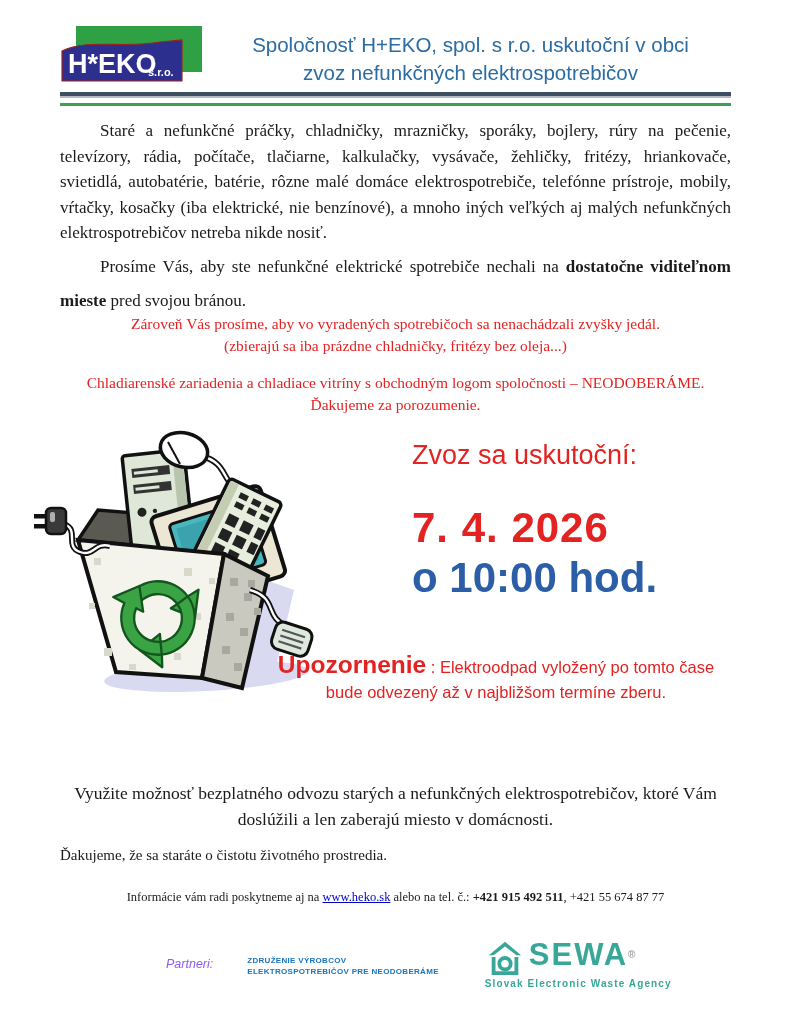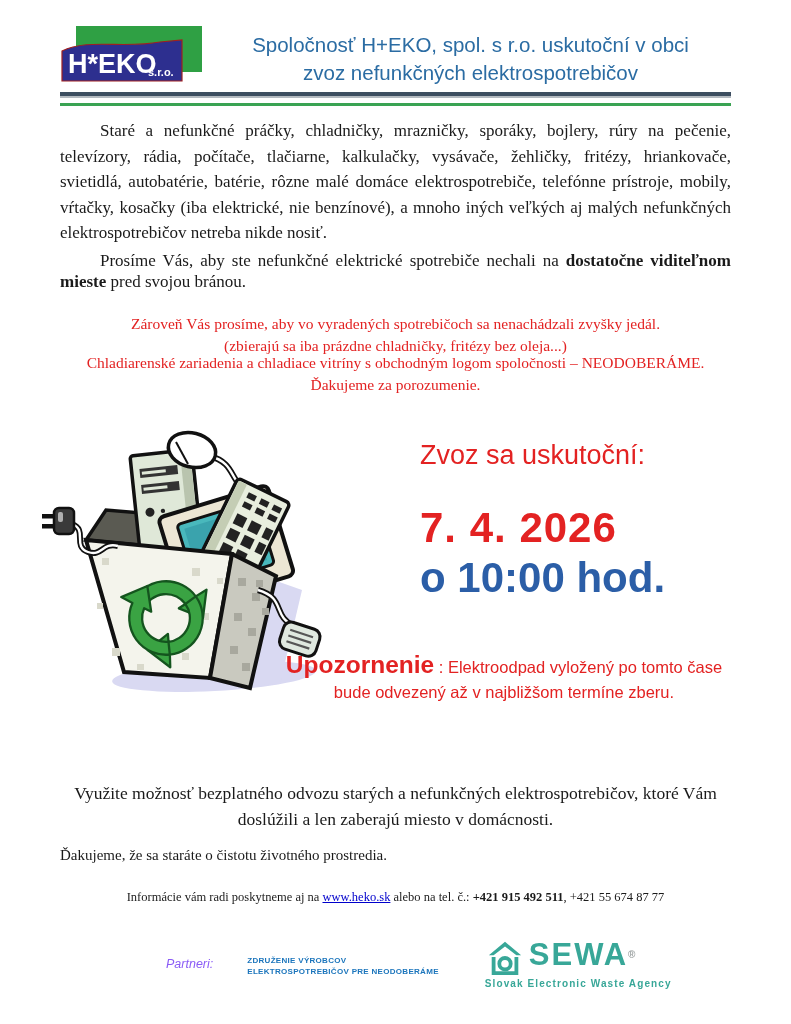--- a/index.html
+++ b/index.html
@@ -17,28 +17,28 @@
   
   .divider{left:60px;top:92px;width:671px;}
   .div-navy{height:4px;background:#3d4e60;}
   .div-gray{height:2px;background:#b4bac0;}
   .div-gap{height:5px;}
   .div-green{height:2.5px;background:#3aa353;}
 
   
   .p1{left:60px;top:118px;width:671px;font-size:17px;line-height:25.5px;
       text-align:justify;text-indent:40px;}
-  .p2{left:60px;top:250px;width:671px;font-size:17px;line-height:21px;
+  .p2{left:60px;top:250px;width:671px;font-size:17px;line-height:34px;
       text-align:justify;text-indent:40px;}
   .red-block{left:60px;top:313px;width:671px;text-align:center;color:#e32222;
              font-size:15.5px;line-height:21.5px;}
-  .red-block2{top:352px;}
-
-  
-  .main{left:52px;top:428px;width:671px;height:298px;}
+  .red-block2{top:372px;}
+
+  
+  .main{left:44px;top:428px;width:671px;height:298px;}
   .bin{left:-10px;top:0px;width:322px;height:272px;}
   .collection{left:368px;top:12px;font-family:"Liberation Sans",sans-serif;}
   .collection-heading{color:#e32222;font-size:27px;}
   .collection-date{color:#e32222;font-size:42px;font-weight:bold;margin-top:33px;letter-spacing:1px;}
   .collection-time{color:#2b5ea7;font-size:42px;font-weight:bold;margin-top:2px;}
   .warning{left:226px;top:224px;width:452px;text-align:center;
            font-family:"Liberation Sans",sans-serif;color:#e32222;
            font-size:16.5px;line-height:25px;}
   .warning-label{font-size:24.5px;font-weight:bold;}
 

